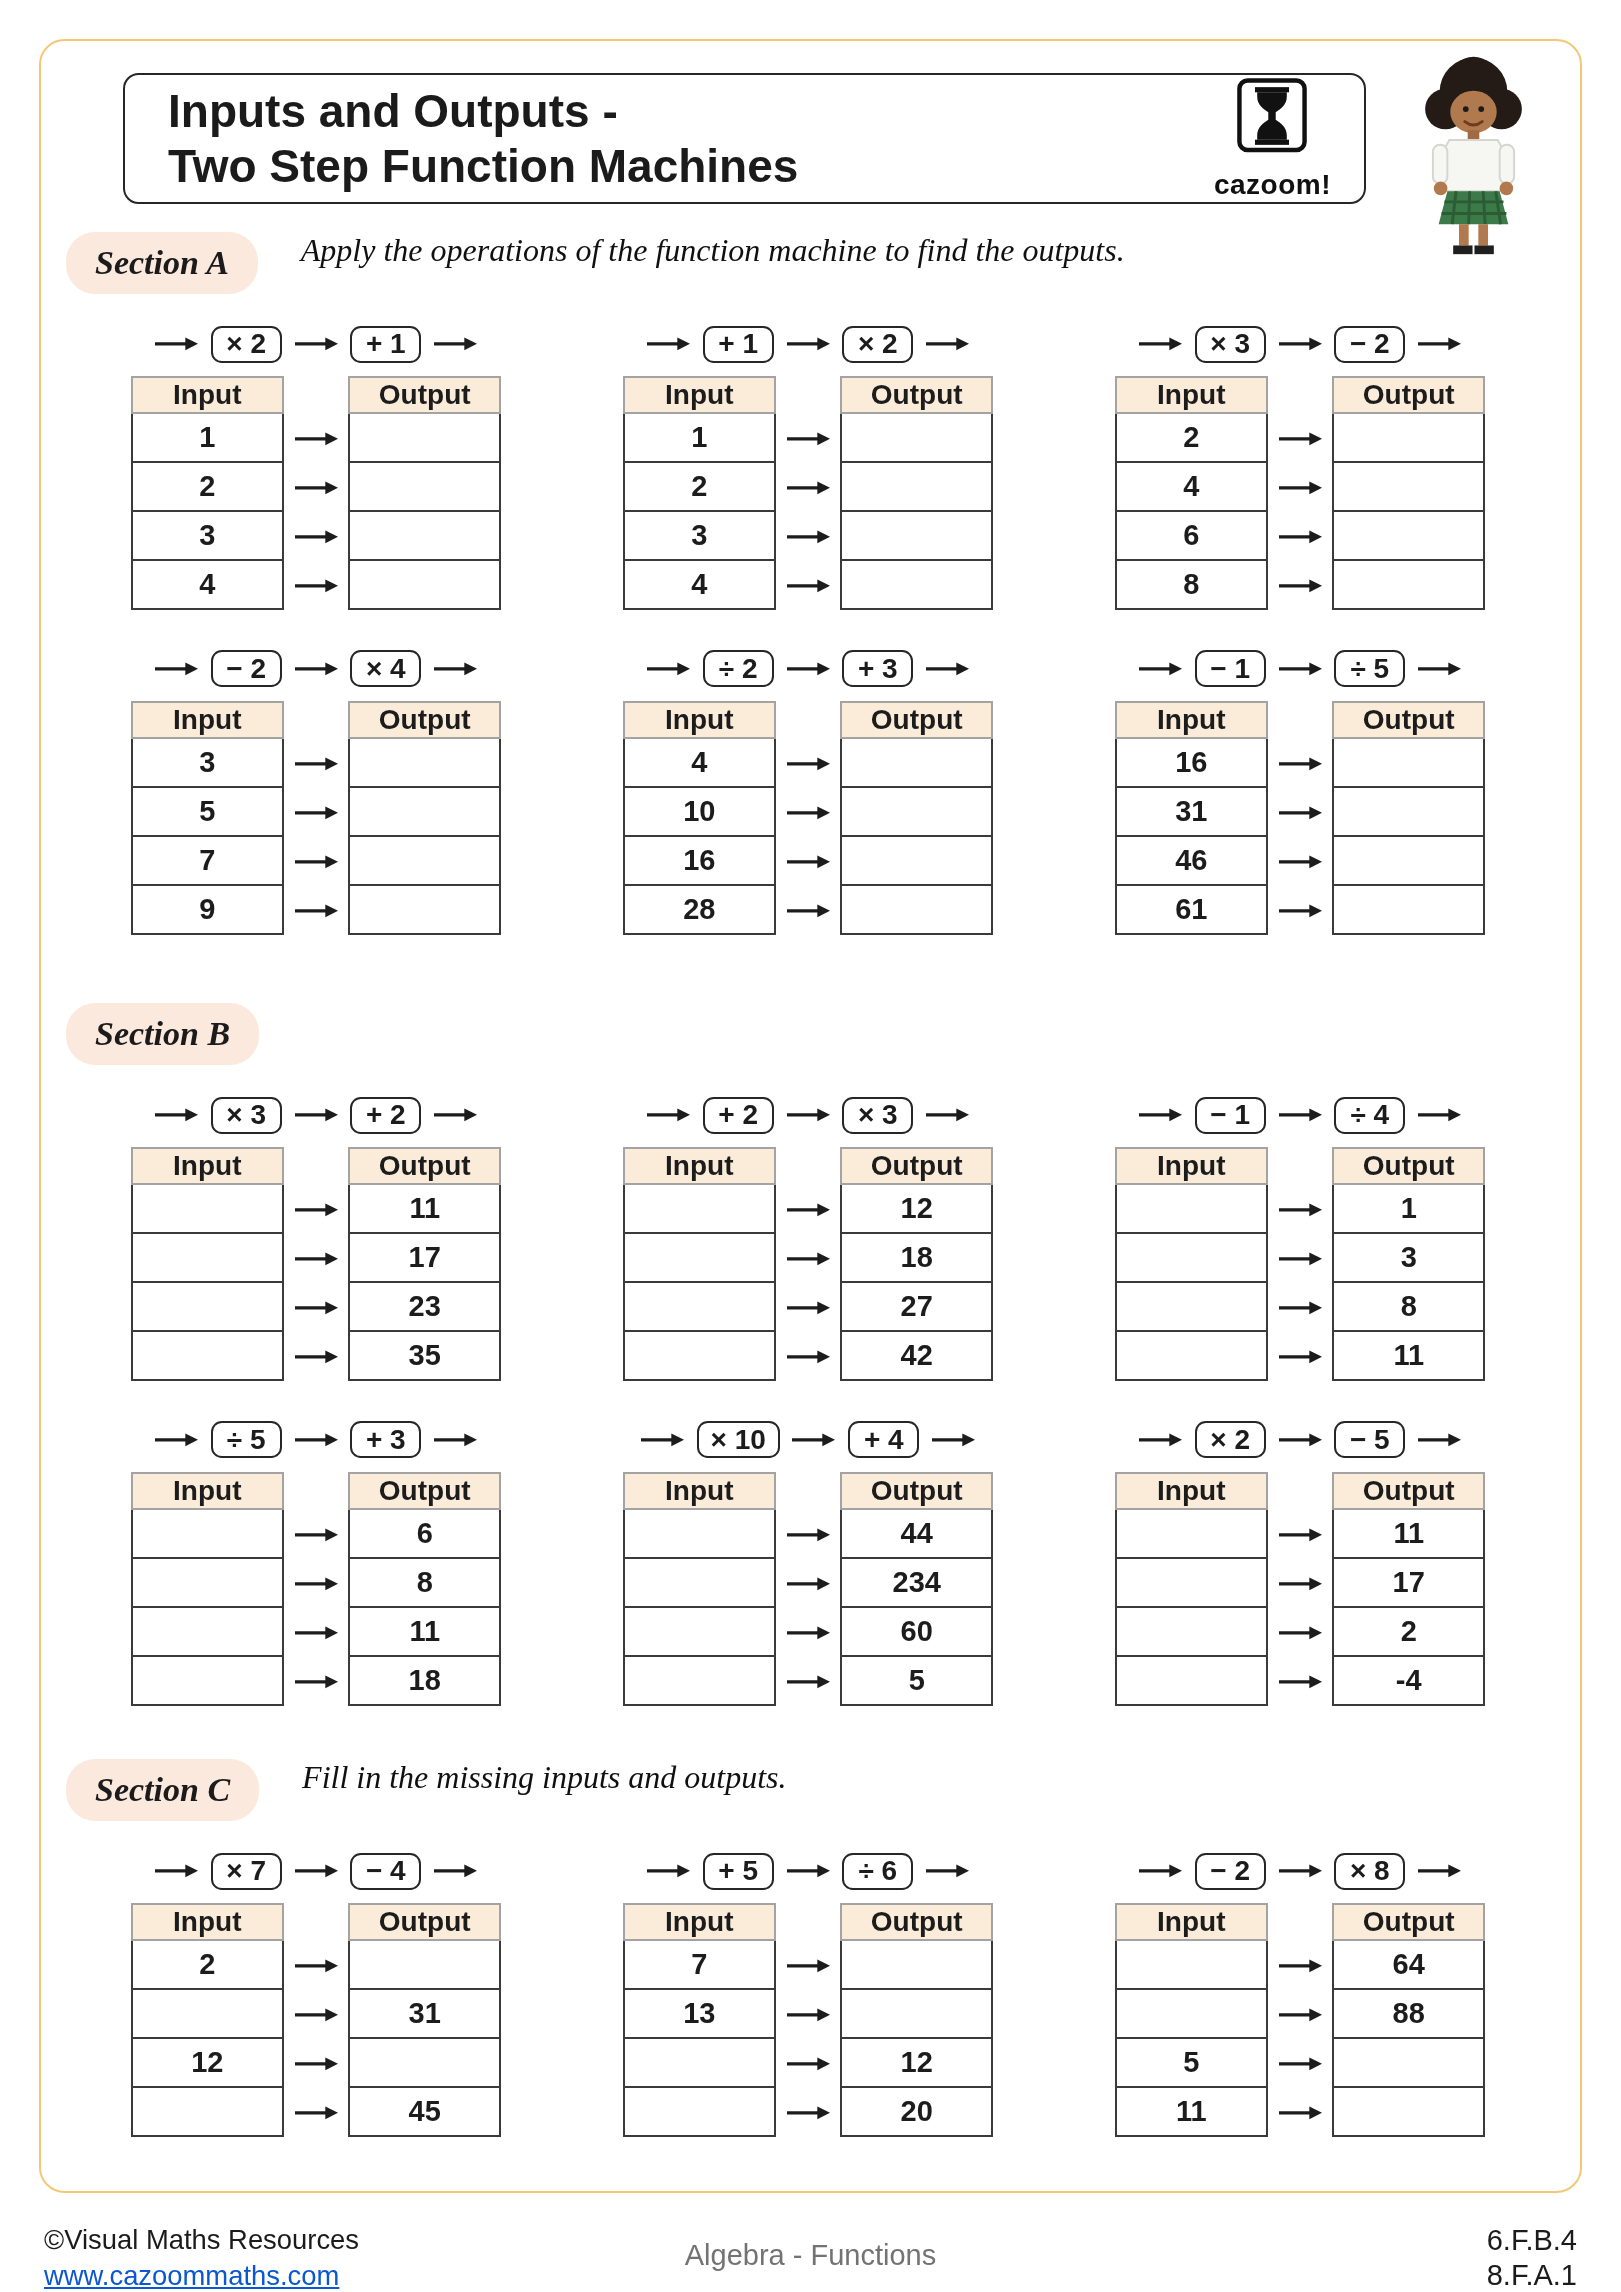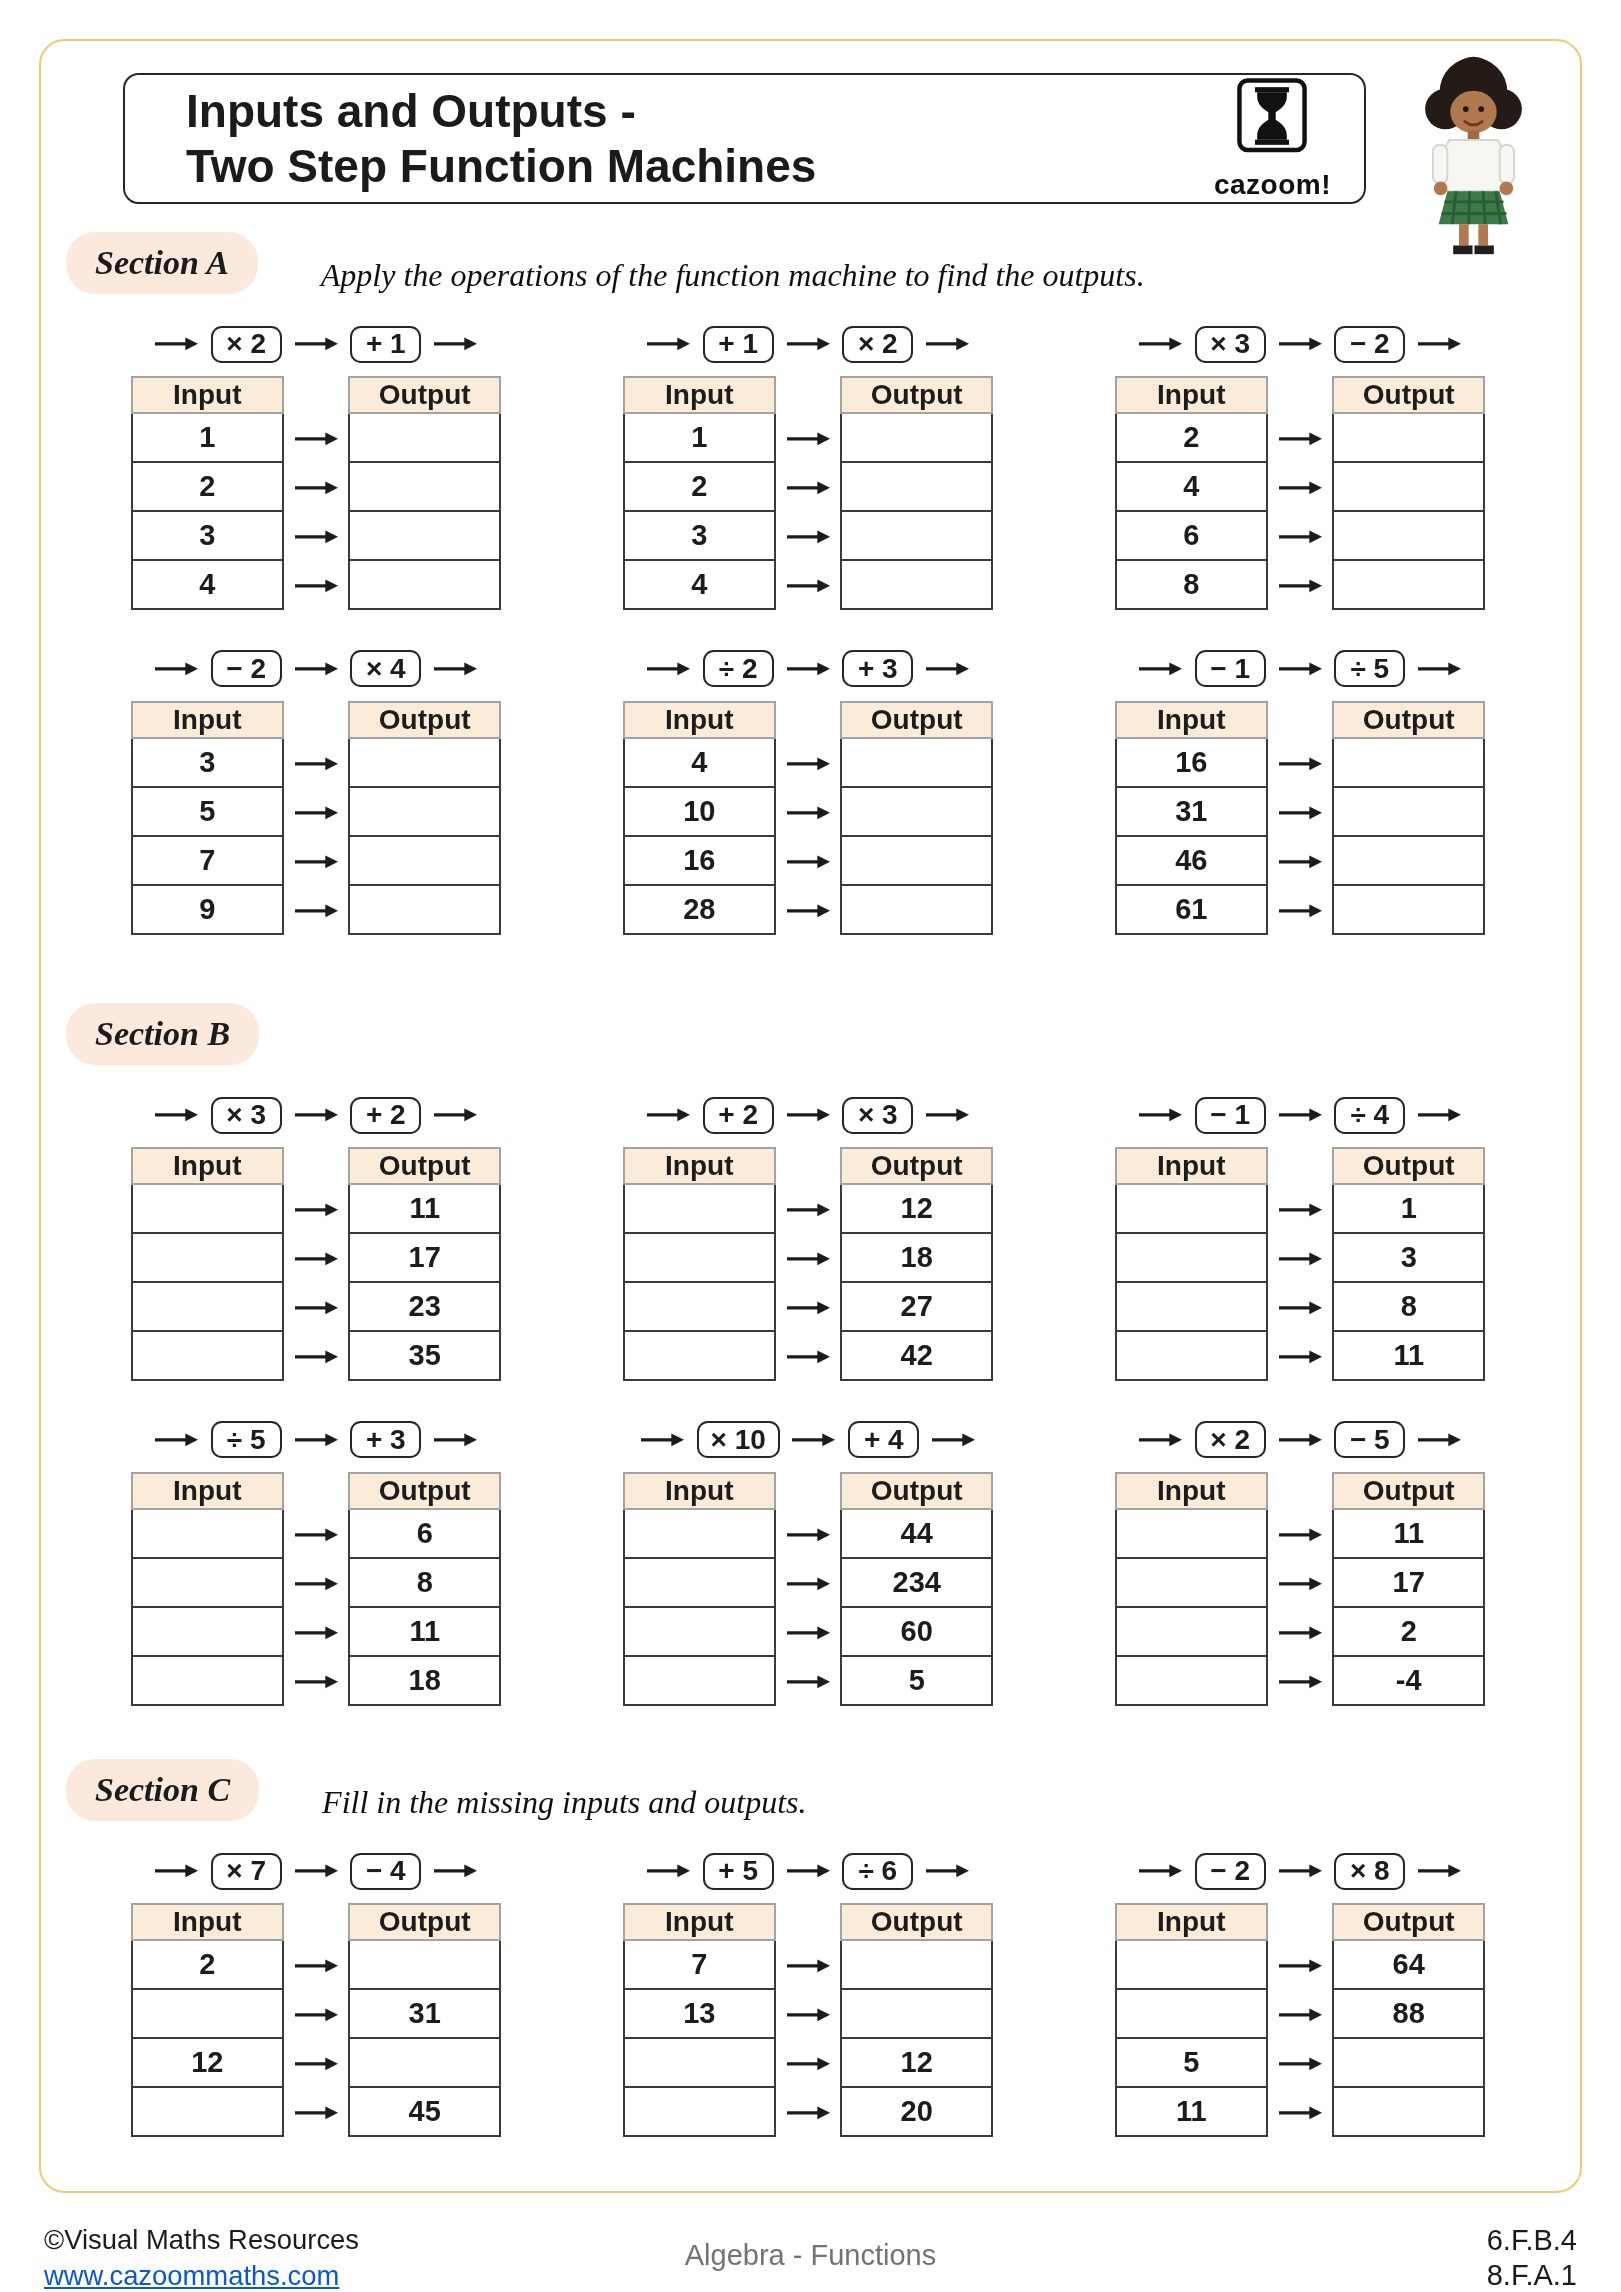--- a/index.html
+++ b/index.html
@@ -20,31 +20,31 @@
 
   
   .title-row {
     position:absolute; left:123px; top:73px; width:1433px;
     display:flex; justify-content:space-between; align-items:flex-start;
   }
   .title-box {
     width:1243px; height:131px;
     border:2.9px solid #262626; border-radius:15.7px; background:#fff;
     display:flex; align-items:center; justify-content:space-between;
-    padding:0 33px 0 61px;
+    padding:0 33px 0 43px;
     gap:32px;
   }
   .title-text { font-weight:bold; font-size:46px; line-height:1.18; color:#1b1b1b; }
   .logo { display:flex; flex-direction:column; align-items:center; }
   .logo-text { font-weight:bold; font-size:28px; letter-spacing:0.5px; color:#111; margin-top:14px; }
   .mascot { width:165px; height:208px; margin-top:-21.6px; }
 
   
   .sec { position:absolute; left:66px; width:1490px; }
-  .sec-head { display:flex; align-items:flex-end;gap:20px; }
+  .sec-head { display:flex; align-items:flex-start; }
   .pill {
     background:var(--section-pill-bg,#fce9de);
     border-radius:29px; padding:11.8px 29px;
     font-family:"Liberation Serif", serif; font-style:italic; font-weight:bold;
     font-size:34px; color:#1b1b1b; white-space:nowrap;
   }
   .instruction {
     font-family:"Liberation Serif", serif; font-style:italic;
     font-size:32px; color:#101010; margin-left:43px;
   }

